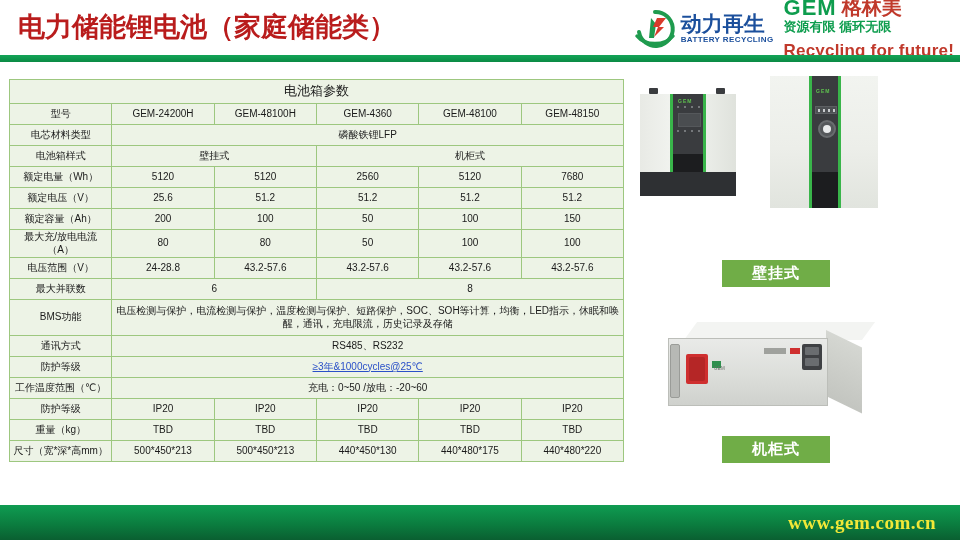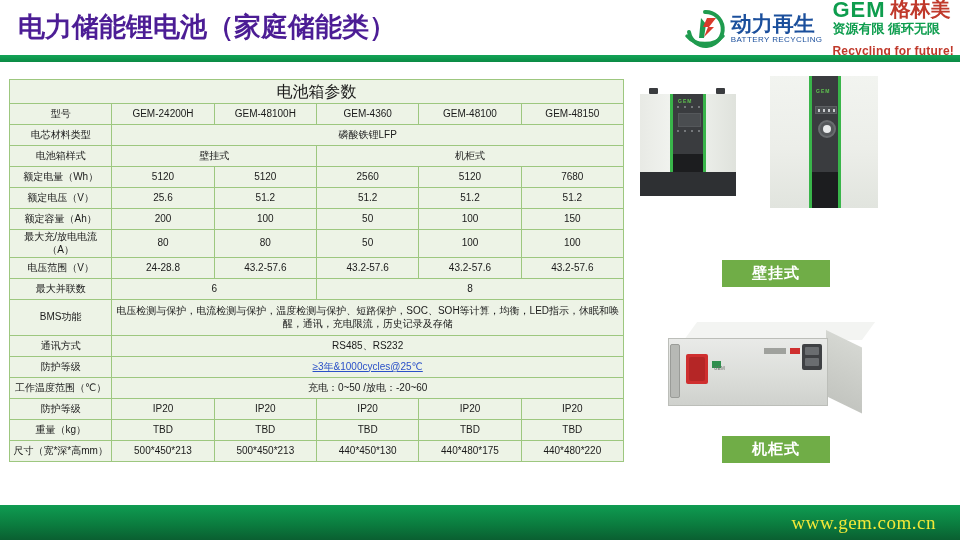--- a/index.html
+++ b/index.html
@@ -6,59 +6,59 @@
   body{
     width:960px;height:540px;overflow:hidden;
     background:#ffffff;
     font-family:"Liberation Sans","DejaVu Sans",sans-serif;
     position:relative;
   }
   
   #header{position:absolute;left:0;top:0;width:960px;height:62px;}
   #page-title{
     position:absolute;left:18px;top:9px;
-    font-size:27px;font-weight:bold;color:#4c1d95;letter-spacing:0px;
+    font-size:27px;font-weight:bold;color:#b91c1c;letter-spacing:0px;
     white-space:nowrap;
   }
   #header-rule{
     position:absolute;left:0;top:55px;width:960px;height:7px;
     background:linear-gradient(to bottom,#13a457 0%,#0a8a44 100%);
   }
   
   #logo-group{position:absolute;right:6px;top:3px;height:50px;display:flex;align-items:center;gap:10px;}
   .logo{display:flex;align-items:center;}
   #logo-dlzs{gap:4px;}
   #dlzs-mark{position:relative;width:44px;height:44px;}
   #dlzs-text{display:flex;flex-direction:column;line-height:1;}
   #dlzs-cn{font-size:21px;font-weight:bold;color:#1b4f9c;letter-spacing:0px;white-space:nowrap;}
-  #dlzs-en{font-size:8px;font-weight:normal;color:#1b4f9c;letter-spacing:0.4px;white-space:nowrap;margin-top:2px;}
+  #dlzs-en{font-size:8px;font-weight:bold;color:#1b4f9c;letter-spacing:0.4px;white-space:nowrap;margin-top:2px;}
   #logo-gem{display:flex;flex-direction:column;line-height:1.05;align-items:flex-start;}
   .gem-row1{display:flex;align-items:center;gap:5px;}
   #gem-letters{font-size:22px;font-weight:bold;color:#0e9d4e;letter-spacing:1px;}
   #gem-cn{font-size:20px;font-weight:bold;color:#c0392b;letter-spacing:0px;white-space:nowrap;}
   #gem-slogan{font-size:13px;font-weight:bold;color:#0e9d4e;letter-spacing:0px;white-space:nowrap;margin-top:1px;}
-  #gem-en{font-size:12px;font-weight:bold;color:#c0392b;letter-spacing:0.2px;white-space:nowrap;margin-top:9px;}
+  #gem-en{font-size:17px;font-weight:bold;color:#c0392b;letter-spacing:0.2px;white-space:nowrap;margin-top:9px;}
 
   
   #spec-table{
     position:absolute;left:9px;top:79px;width:615px;
     border-collapse:collapse;
     background:#edf3e6;
     table-layout:fixed;
   }
   #spec-table td{
     border:1px solid #9dc77f;
     background:#edf3e6;
     font-size:10px;color:#1a1a1a;
     text-align:center;vertical-align:middle;
     padding:1px 2px;
     line-height:1.25;
   }
   #spec-table td.lbl{width:110px;}
-  #spec-table td.title-cell{font-size:16px;height:21px;}
+  #spec-table td.title-cell{font-size:13px;height:21px;}
   .link-cell{color:#2a50c8;text-decoration:underline;}
   td.bms{text-align:left;padding-left:3px;font-size:9.5px;line-height:1.45;}
   .r{height:21px;padding-left:20px;}
   .r-bms{height:36px;}
 
   
   #right-panel{position:absolute;left:630px;top:72px;width:324px;height:425px;}
 
   .tag{
     position:absolute;
@@ -127,21 +127,21 @@
   .rk-conn{position:absolute;left:134px;top:22px;width:20px;height:26px;background:#3f4144;border-radius:2px;}
   .rk-conn i{position:absolute;left:3px;width:14px;height:8px;background:#6a6d70;border-radius:1px;}
   .rk-conn i:nth-child(1){top:3px;}
   .rk-conn i:nth-child(2){top:14px;}
 
   
   #footer{position:absolute;left:0;top:505px;width:960px;height:35px;
     background:linear-gradient(to bottom,#0f9c52 0%,#0b7d3f 55%,#0a5f31 100%);}
   #footer-url{position:absolute;right:24px;top:7px;
     font-family:"Liberation Serif","DejaVu Serif",serif;
-    font-size:19px;font-weight:normal;color:#f2e838;letter-spacing:0.5px;}
+    font-size:19px;font-weight:bold;color:#f2e838;letter-spacing:0.5px;}
 </style>
 </head>
 <body>
 
 <div id="header">
   <div id="page-title">电力储能锂电池（家庭储能类）</div>
 
   <div id="logo-group">
 
     <div class="logo" id="logo-dlzs">

